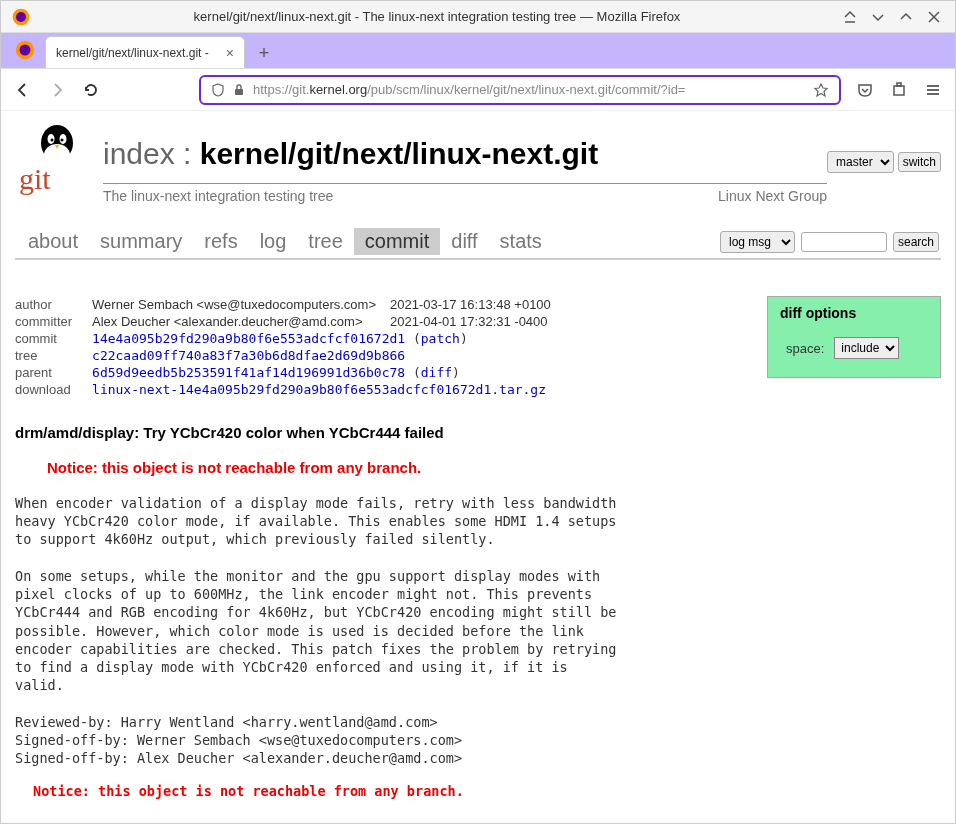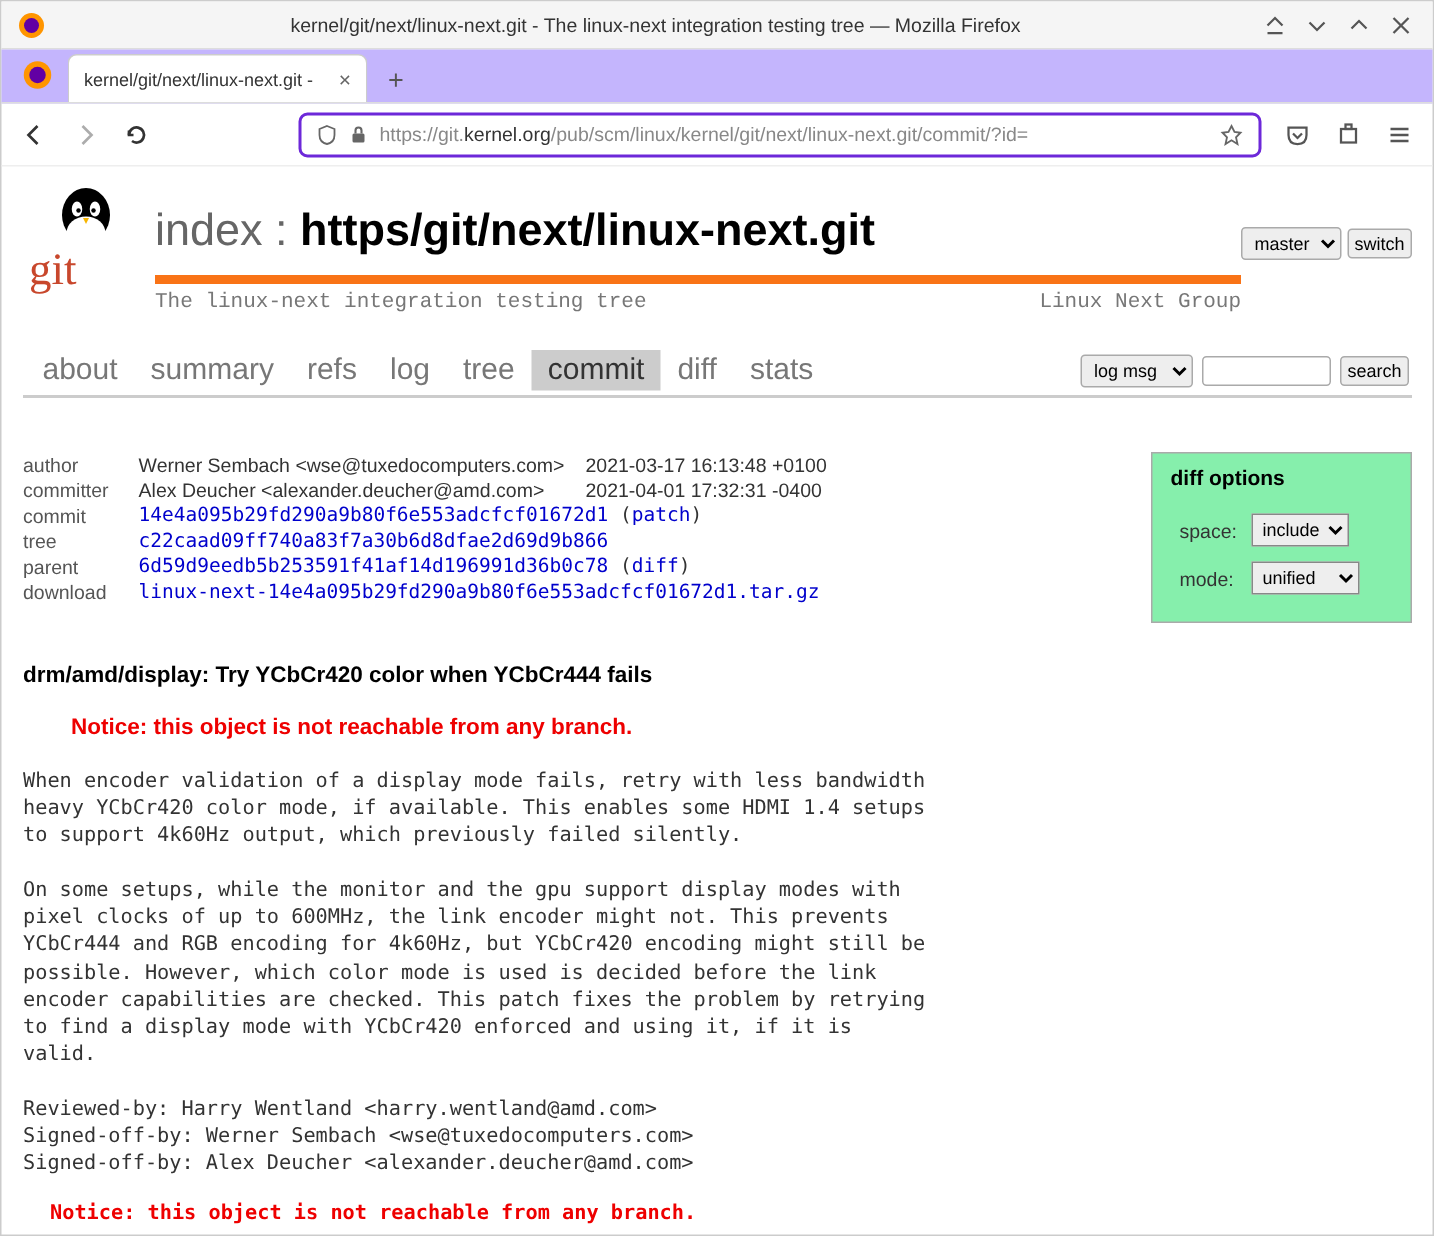--- a/index.html
+++ b/index.html
@@ -32,21 +32,21 @@
 .page { flex: 1; overflow: auto; padding: 10px 14px 20px 14px; }
 
 
 .cgit-header { display: flex; align-items: flex-start; }
 .logo { width: 80px; flex-shrink: 0; }
 .logo svg { width: 80px; height: 80px; }
 .header-text { flex: 1; padding-left: 8px; }
 .header-title { font-size: 30px; font-weight: normal; margin-top: 16px; }
 .header-title .index { color: #666; }
 .header-title .path { color: #000; font-weight: bold; }
-.header-sub { color: #777; font-size: 14px; margin-top: 12px; border-top: 6px solid #f97316; padding-top: 4px; display: flex; font-family: Liberation Mono, monospace; }
+.header-sub { color: #777; font-size: 14px; margin-top: 12px; border-top: 1px solid #f97316; padding-top: 4px; display: flex; }
 .header-sub-left { flex: 1; }
 .header-sub-right { color: #777; }
 .header-controls { text-align: right; padding-top: 30px; }
 .header-controls select, .header-controls button, .header-controls input[type=submit] { font-size: 12px; padding: 2px 4px; border: 1px solid #aaa; background: #eee; border-radius: 3px; }
 
 
 .cgit-tabs { margin-top: 24px; border-bottom: 2px solid #ccc; display: flex; align-items: center; padding: 0 2px 3px 2px; }
 .cgit-tabs .tabitem { padding: 2px 11px; color: #777; font-size: 20px; }
 .cgit-tabs .tabitem.active { background: #ccc; color: #333; }
 .cgit-tabs .spacer { flex: 1; }
@@ -204,21 +204,21 @@
           <ellipse cx="36" cy="18" rx="3.5" ry="5" fill="#fff"></ellipse>
           <ellipse cx="48" cy="18" rx="3.5" ry="5" fill="#fff"></ellipse>
           <circle cx="37" cy="19" r="1.5" fill="#000"></circle>
           <circle cx="47" cy="19" r="1.5" fill="#000"></circle>
           <polygon points="40,24 44,24 42,28" fill="#f7b500"></polygon>
           <text x="4" y="68" font-family="serif" font-size="30" fill="#c8472c">git</text>
         </svg>
       </div>
       <div class="header-text">
         <div class="header-title">
-          <span class="index">index</span><span class="index"> : </span><span class="path">https/git/next/linux-next.git</span>
+          <span class="index">index</span><span class="index"> : </span><span class="path">kernel/git/next/linux-next.git</span>
         </div>
         <div class="header-sub">
           <span class="header-sub-left">The linux-next integration testing tree</span>
           <span class="header-sub-right">Linux Next Group</span>
         </div>
       </div>
       <div class="header-controls">
         <select><option>master</option></select>
         <input type="submit" value="switch" style="">
       </div>
@@ -282,30 +282,26 @@
       </div>
 
       <div class="diffopts">
         <h4>diff options</h4>
         <table>
           <tbody>
           <tr>
             <td>space:</td>
             <td><select><option>include</option></select></td>
           </tr>
-          <tr>
-            <td>mode:</td>
-            <td><select style="min-width:72px"><option>unified</option></select></td>
-          </tr>
         </tbody>
           </table>
       </div>
     </div>
 
-    <div class="commit-subject">drm/amd/display: Try YCbCr420 color when YCbCr444 fails</div>
+    <div class="commit-subject">drm/amd/display: Try YCbCr420 color when YCbCr444 failed</div>
     <div class="notice">Notice: this object is not reachable from any branch.</div>
     <div class="commit-body">When encoder validation of a display mode fails, retry with less bandwidth
 heavy YCbCr420 color mode, if available. This enables some HDMI 1.4 setups
 to support 4k60Hz output, which previously failed silently.
 
 On some setups, while the monitor and the gpu support display modes with
 pixel clocks of up to 600MHz, the link encoder might not. This prevents
 YCbCr444 and RGB encoding for 4k60Hz, but YCbCr420 encoding might still be
 possible. However, which color mode is used is decided before the link
 encoder capabilities are checked. This patch fixes the problem by retrying

